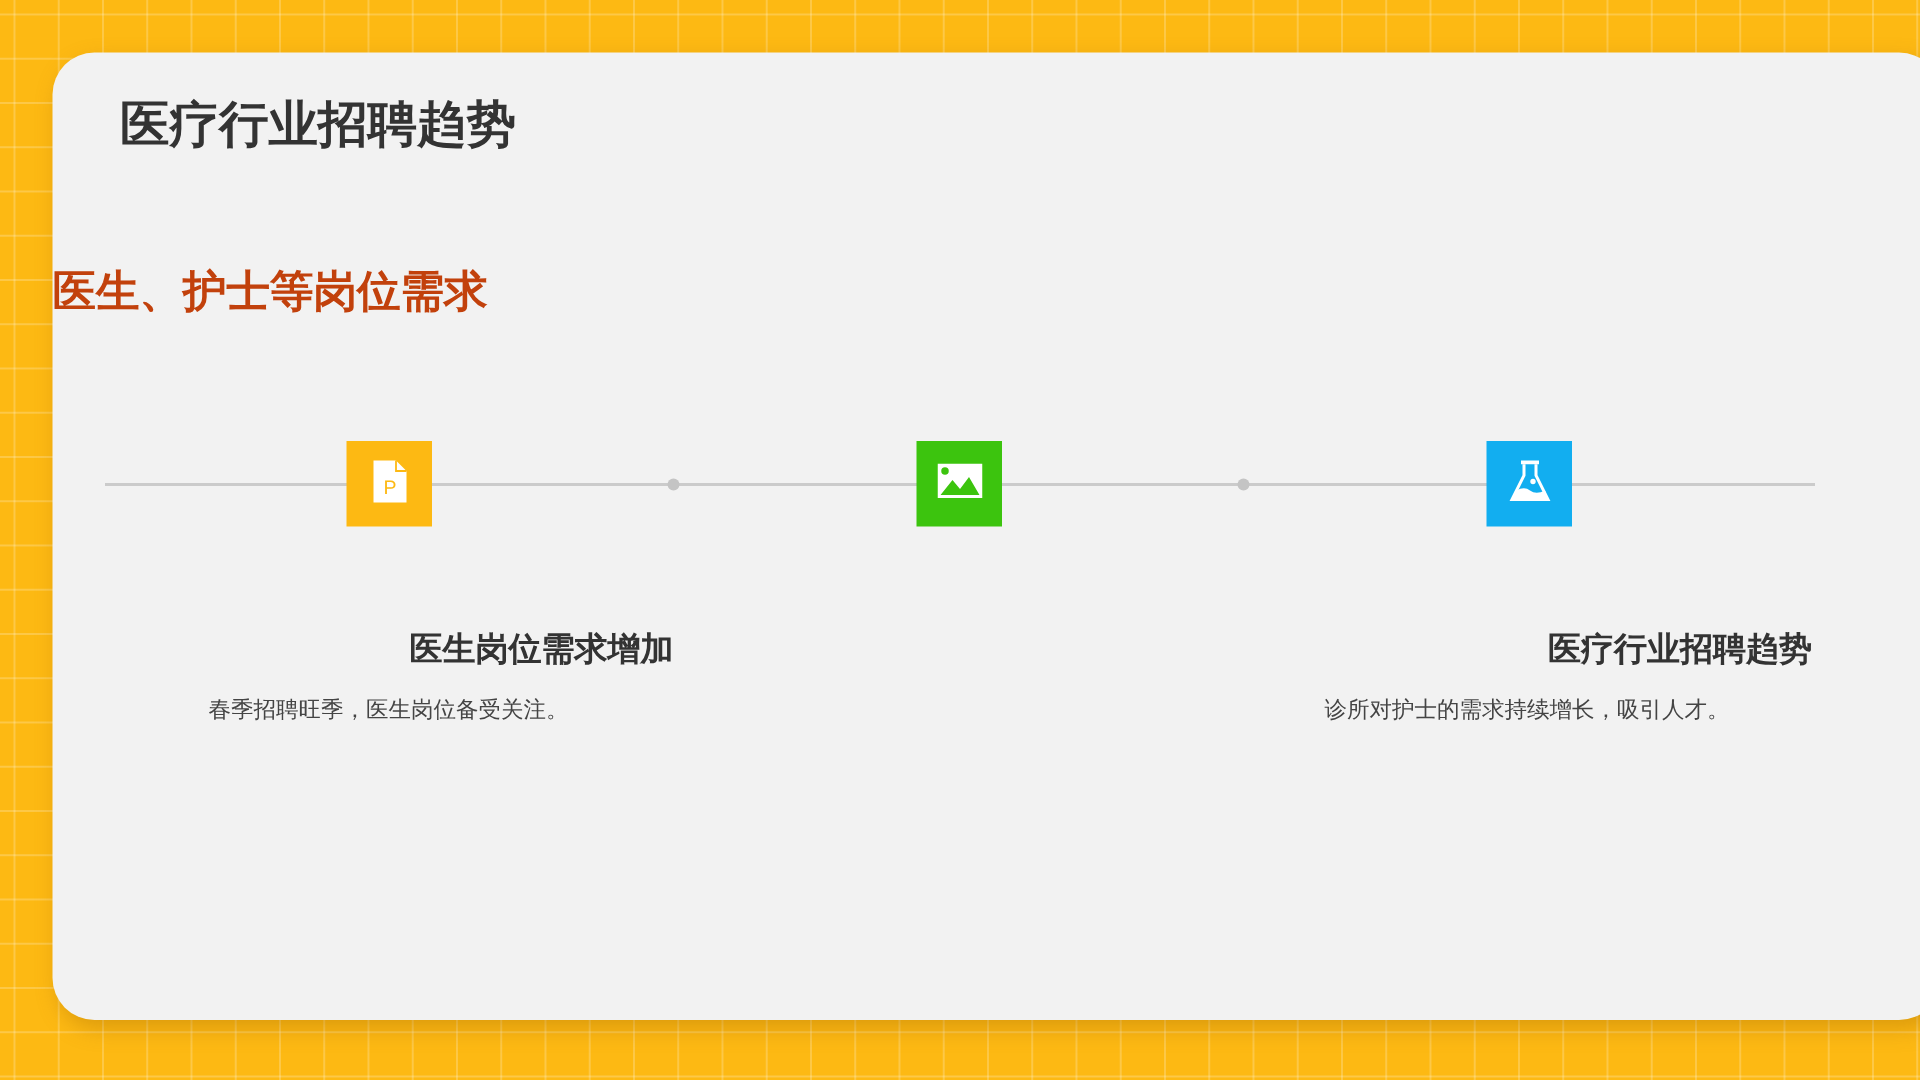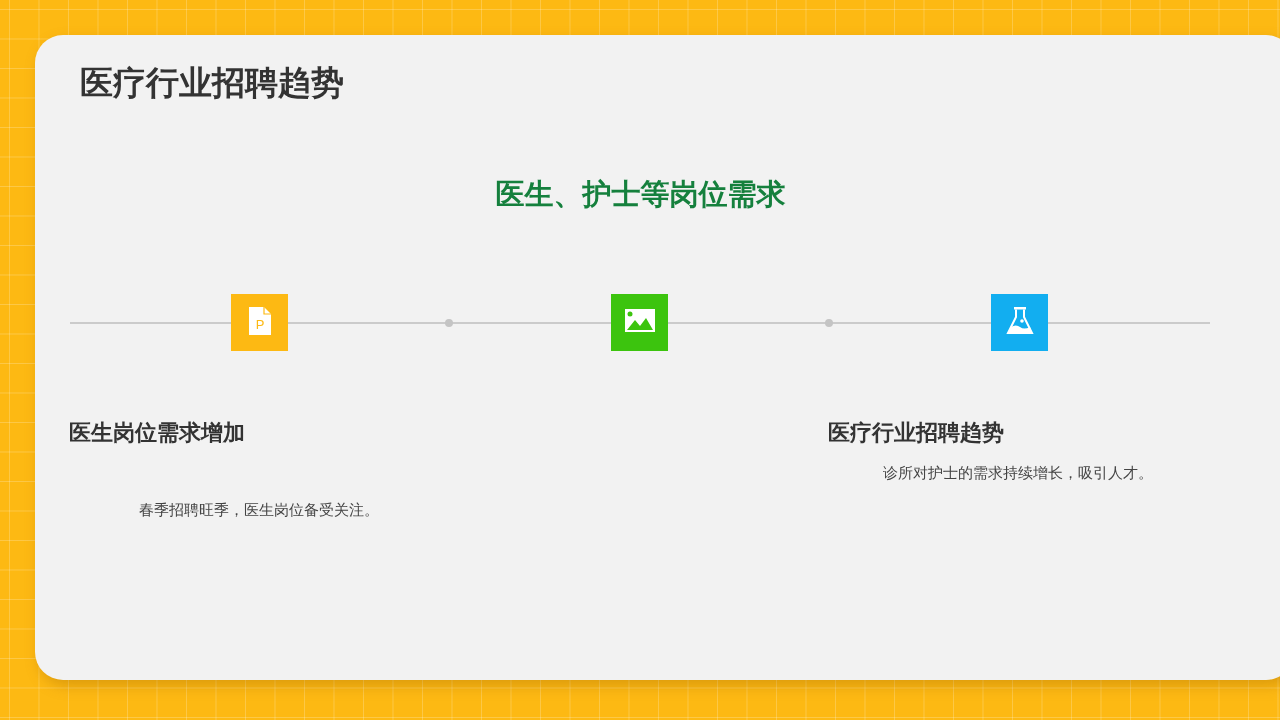--- a/index.html
+++ b/index.html
@@ -17,37 +17,37 @@
       position: absolute; left: 35px; top: 35px; width: 1211px; height: 645px;
       background: #F2F2F2; border-radius: 28px;
       box-shadow: 4px 6px 14px rgba(160,100,0,0.35);
       padding-left: 48px;
     }
     .page-title {
       position: absolute; left: 45px; top: 26px;
       font-size: 33px; font-weight: bold; color: #333333; letter-spacing: 0px;
     }
     .subtitle {
-      position: absolute; left: 0; width: 1211px; top: 140px; text-align: center;
-      font-size: 29px; font-weight: bold; color: #15803d;
+      position: absolute; left: 0; width: 1211px; top: 140px; 
+      font-size: 29px; font-weight: bold; color: #c2410c;
     }
     .timeline-line {
       position: absolute; left: 35px; top: 287px; width: 1140px; height: 2px;
       background: #CBCBCB;
     }
     .timeline-dot {
       position: absolute; top: 284px; width: 8px; height: 8px; border-radius: 50%;
       background: #C4C4C4;
     }
     .icon-box {
       position: absolute; top: 259px; width: 57px; height: 57px;
       display: flex; align-items: center; justify-content: center;
     }
     .item-title {
-      position: absolute; top: 383px; width: 380px; text-align: left;
+      position: absolute; top: 383px; width: 380px; text-align: right;
       font-size: 22px; font-weight: bold; color: #333333;
     }
     .item-desc {
       position: absolute; top: 429px; width: 380px; text-align: center;
       font-size: 15px; color: #444444;
     }
   </style>
 </head>
 <body>
 
@@ -62,21 +62,21 @@
   <div class="icon-box" style="left:196px; background:#FDB913;">
     <span>
       <svg width="26" height="30" viewBox="0 0 26 30">
         <path d="M2 1 H17 L24 8 V29 H2 Z" fill="#FFFFFF"></path>
         <path d="M17 1 V8 H24" fill="none" stroke="#FDB913" stroke-width="1.2"></path>
         <text x="13" y="23" text-anchor="middle" font-family="Liberation Sans, sans-serif" font-size="13" fill="#FDB913">P</text>
       </svg>
     </span>
   </div>
   <div class="item-title" style="left:34px;">医生岗位需求增加</div>
-  <div class="item-desc" style="left:34px;margin-top:37px;">春季招聘旺季，医生岗位备受关注。</div>
+  <div class="item-desc" style="left:34px;">春季招聘旺季，医生岗位备受关注。</div>
 
   <div class="icon-box" style="left:576px; background:#3CC40E;">
     <span>
       <svg width="30" height="24" viewBox="0 0 30 24">
         <rect x="0" y="0" width="30" height="23" fill="#FFFFFF"></rect>
         <circle cx="5" cy="5" r="2.5" fill="#3CC40E"></circle>
         <path d="M2 21 L10 11 L15 17 L21 9 L28 21 Z" fill="#3CC40E"></path>
       </svg>
     </span>
   </div>

